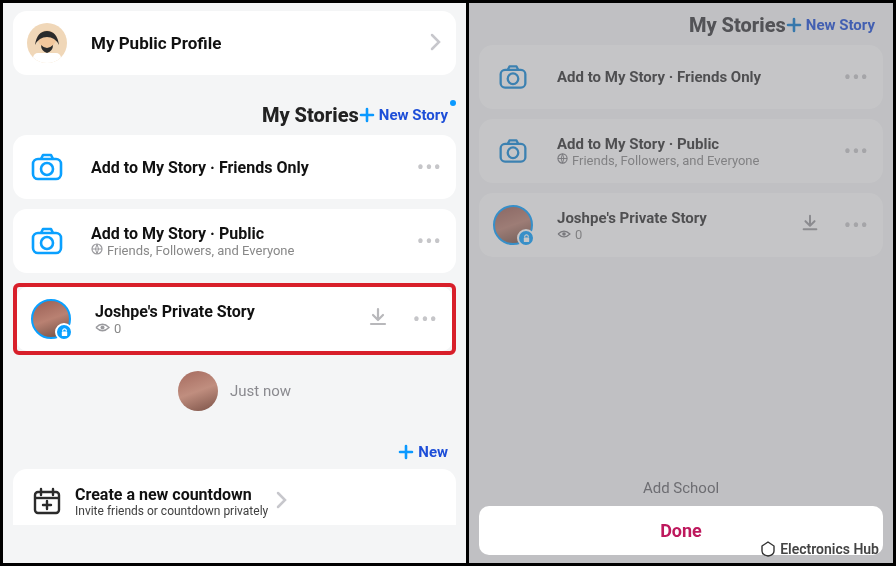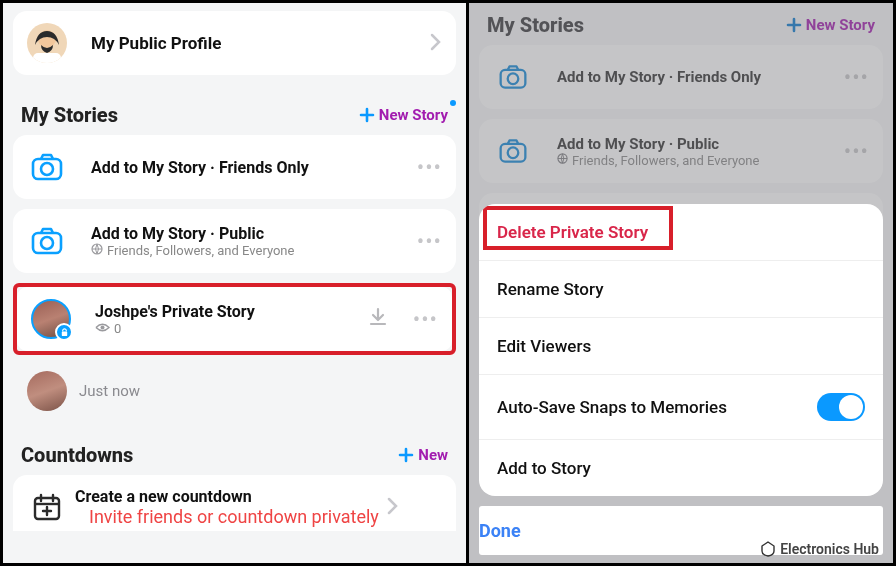--- a/index.html
+++ b/index.html
@@ -42,29 +42,29 @@
     align-items: center;
     gap: 24px;
     margin-bottom: 10px;
   }
   .card .grow { flex: 1 1 auto; min-width: 0; }
   .title { font-weight: 700; font-size: 17px; color: #111; }
   .subtitle { font-size: 13px; color: #888; display: flex; align-items: flex-start; gap: 4px; }
   .section-header {
     display: flex;
     align-items: center;
-    justify-content: space-between;
+    justify-content: flex-end;
     padding: 18px 8px 8px 8px;
   }
   .section-title { font-weight: 800; font-size: 20px; color: #222; }
   .new-btn {
     display: flex;
     align-items: center;
     gap: 4px;
-    color: #a21caf;
+    color: #1d4ed8;
     font-weight: 700;
     font-size: 15px;
     position: relative;
   }
   .dot {
     position: absolute;
     top: -6px; right: -8px;
     width: 6px; height: 6px;
     border-radius: 50%;
     background: #0a99ff;
@@ -119,32 +119,33 @@
   }
   .highlight-red > .card { margin-bottom: 0; border-radius: 10px; }
   .thin-thumb {
     width: 40px; height: 40px; border-radius:50%;
     background: linear-gradient(160deg,#a56a5e 0%, #c08e7f 50%, #7b5247 100%);
     flex:0 0 40px;
   }
   .just-row {
     display:flex; align-items:center; gap:12px;
     padding: 6px 14px 14px 14px;
+    justify-content: center;
   }
   .just-text { color:#8a8a8f; font-size:15px; }
   .cut-card {
     background:#fff; border-radius:14px 14px 0 0;
     padding:12px 14px 4px 14px;
     display:flex; align-items:center; gap:8px;
   }
   .cal-icon {
     width:40px;height:40px;flex:0 0 40px;
     display:flex;align-items:center;justify-content:center;
   }
-  .cut-sub { font-size:18px; color:#ef4444; white-space:nowrap; overflow:hidden;margin-left:14px; }
+  .cut-sub { font-size:12px; color:#404040; white-space:nowrap; overflow:hidden; }
 
   
   .dim-layer {
     position:absolute; inset:0;
     background: rgba(120,120,125,0.42);
     padding: 0;
   }
   .dim-content { filter: none; padding: 0 10px; }
   .dim-content .section-header { padding-top: 10px; }
   .panel-right .card, .panel-right .section-header { background: transparent; }
@@ -178,23 +179,23 @@
     border:4px solid #d81f2a;
     pointer-events:none;
   }
   .toggle {
     width:48px;height:28px;border-radius:14px;background:#0a99ff;position:relative;
   }
   .toggle::after{
     content:"";position:absolute;right:2px;top:2px;width:24px;height:24px;border-radius:50%;background:#fff;
   }
   .done-btn {
-    background:#fff; border-radius:3px;
-    padding:14px 0;
-    font-size:18px; font-weight:700; color:#3b82f6;
+    background:#fff; border-radius:10px;
+    text-align:center; padding:14px 0;
+    font-size:18px; font-weight:700; color:#be185d;
   }
   .behind-text {
     position:absolute; left:0;right:0; bottom:66px;
     text-align:center; font-size:15px; color:#6d6d72;
     z-index:1;
   }
   .watermark {
     position:absolute; right:14px; bottom:6px;
     font-size:14px; color:#444; font-weight:600;
     display:flex;align-items:center;gap:4px;
@@ -306,21 +307,20 @@
         <div class="more-dots">•••</div>
       </div>
     </div>
 
     <div class="just-row">
       <div class="thin-thumb"></div>
       <div class="just-text">Just now</div>
     </div>
 
     <div class="section-header">
-      <div class="section-title">Countdowns</div>
       <div class="new-btn">
         <svg width="16" height="16" viewBox="0 0 16 16">
             <path d="M8 2 V14 M2 8 H14" stroke="#0a99ff" stroke-width="2.6" stroke-linecap="round"></path>
           </svg>
         <span>New</span>
       </div>
     </div>
 
     <div class="cut-card">
       <div class="cal-icon">
@@ -423,39 +423,20 @@
         </span>
         <div class="more-dots">•••</div>
       </div>
     </div>
 
     <div class="dim-layer"></div>
 
     <div class="behind-text">Add School</div>
 
     <div class="action-sheet">
-      <div class="sheet-list" style="position:relative">
-        <div class="delete-highlight"></div>
-        <div class="sheet-item danger">
-          <span>Delete Private Story</span>
-        </div>
-        <div class="sheet-item">
-          <span>Rename Story</span>
-        </div>
-        <div class="sheet-item">
-          <span>Edit Viewers</span>
-        </div>
-        <div class="sheet-item">
-          <span>Auto-Save Snaps to Memories</span>
-          <span class="toggle"></span>
-        </div>
-        <div class="sheet-item">
-          <span>Add to Story</span>
-        </div>
-      </div>
       <div class="done-btn">
         <span>Done</span>
       </div>
     </div>
 
     <div class="watermark">
       <svg width="16" height="16" viewBox="0 0 16 16">
           <path d="M8 1 L2 5 V10 Q2 14 8 15 Q14 14 14 10 V5 Z" fill="none" stroke="#333" stroke-width="1.4"></path>
         </svg>
       <span>Electronics Hub</span>

